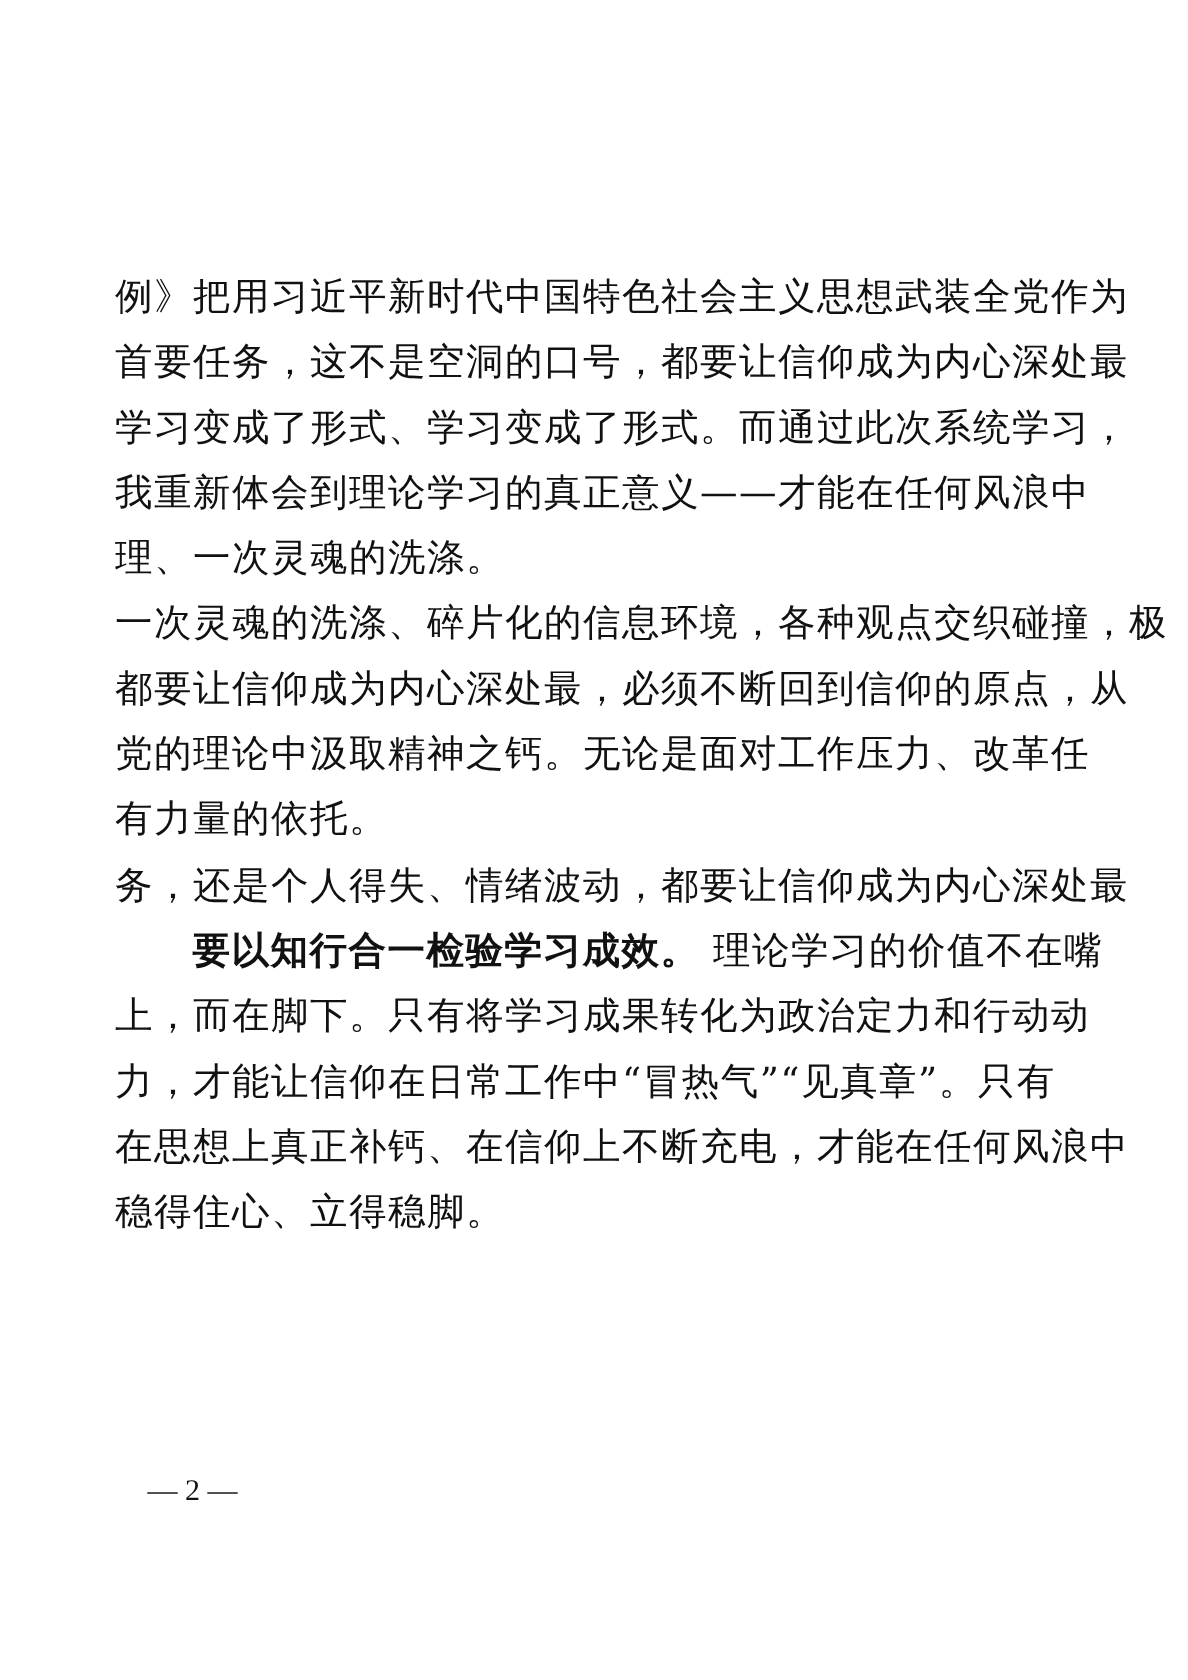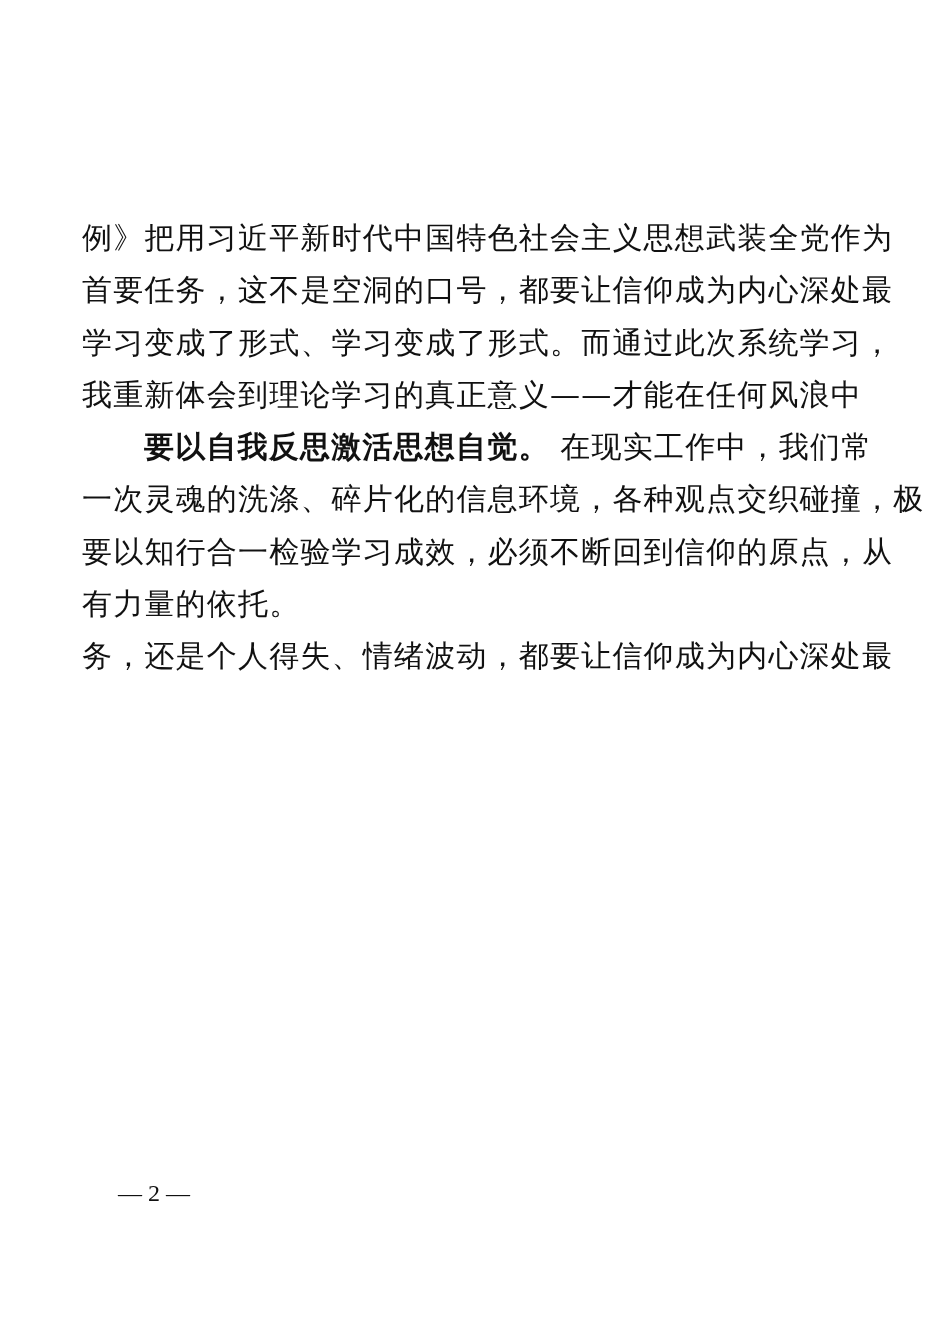--- a/index.html
+++ b/index.html
@@ -1,18 +1,18 @@
 <!DOCTYPE html>
 <html><head>
   <meta charset="utf-8">
   <style>
     html, body { margin: 0; padding: 0; background: #ffffff; }
     body { width: 950px; height: 1344px; position: relative; overflow: hidden; }
     .page {
-      position: absolute; left: 82px; top: 212px; width: 752px;
+      position: absolute; left: 92px; top: 212px; width: 752px;
       font-family: "DejaVu Serif", "Liberation Serif", serif;
       color: #111111; font-size: 30px; line-height: 52.3px;
       letter-spacing: 1.2px; text-align: justify;
     }
     .para { margin: 0; text-indent: 0; }
     .line { display: block; white-space: nowrap; }
     .lead { font-weight: bold; font-family: "DejaVu Sans", sans-serif; }
     .footer {
       position: absolute; left: 118px; top: 1180px;
       font-family: "Liberation Serif", serif; font-size: 24px; color: #111;
@@ -20,25 +20,33 @@
   </style>
 </head>
 <body>
 
 <div class="page">
   <div class="para">
     <span class="line">例》把用习近平新时代中国特色社会主义思想武装全党作为</span>
     <span class="line">首要任务，这不是空洞的口号，都要让信仰成为内心深处最</span>
     <span class="line">学习变成了形式、学习变成了形式。而通过此次系统学习，</span>
     <span class="line">我重新体会到理论学习的真正意义——才能在任何风浪中</span>
+    <span class="line">理、一次灵魂的洗涤。</span>
   </div>
 
   <div class="para">
-    <span class="line" style="padding-left:62px"><span class="lead">要以自我反思激活思想自觉。</span><span> 在现实工作中，我们常</span></span>
     <span class="line">一次灵魂的洗涤、碎片化的信息环境，各种观点交织碰撞，极</span>
-    <span class="line">要以知行合一检验学习成效，必须不断回到信仰的原点，从</span>
+    <span class="line">都要让信仰成为内心深处最，必须不断回到信仰的原点，从</span>
+    <span class="line">党的理论中汲取精神之钙。无论是面对工作压力、改革任</span>
     <span class="line">有力量的依托。</span>
     <span class="line">务，还是个人得失、情绪波动，都要让信仰成为内心深处最</span>
   </div>
 
+  <div class="para">
+    <span class="line" style="padding-left:62px"><span class="lead">要以知行合一检验学习成效。</span><span> 理论学习的价值不在嘴</span></span>
+    <span class="line">上，而在脚下。只有将学习成果转化为政治定力和行动动</span>
+    <span class="line">力，才能让信仰在日常工作中“冒热气”“见真章”。只有</span>
+    <span class="line">在思想上真正补钙、在信仰上不断充电，才能在任何风浪中</span>
+    <span class="line">稳得住心、立得稳脚。</span>
+  </div>
 </div>
 
 <div class="footer">— 2 —</div>
 
 </body></html>

